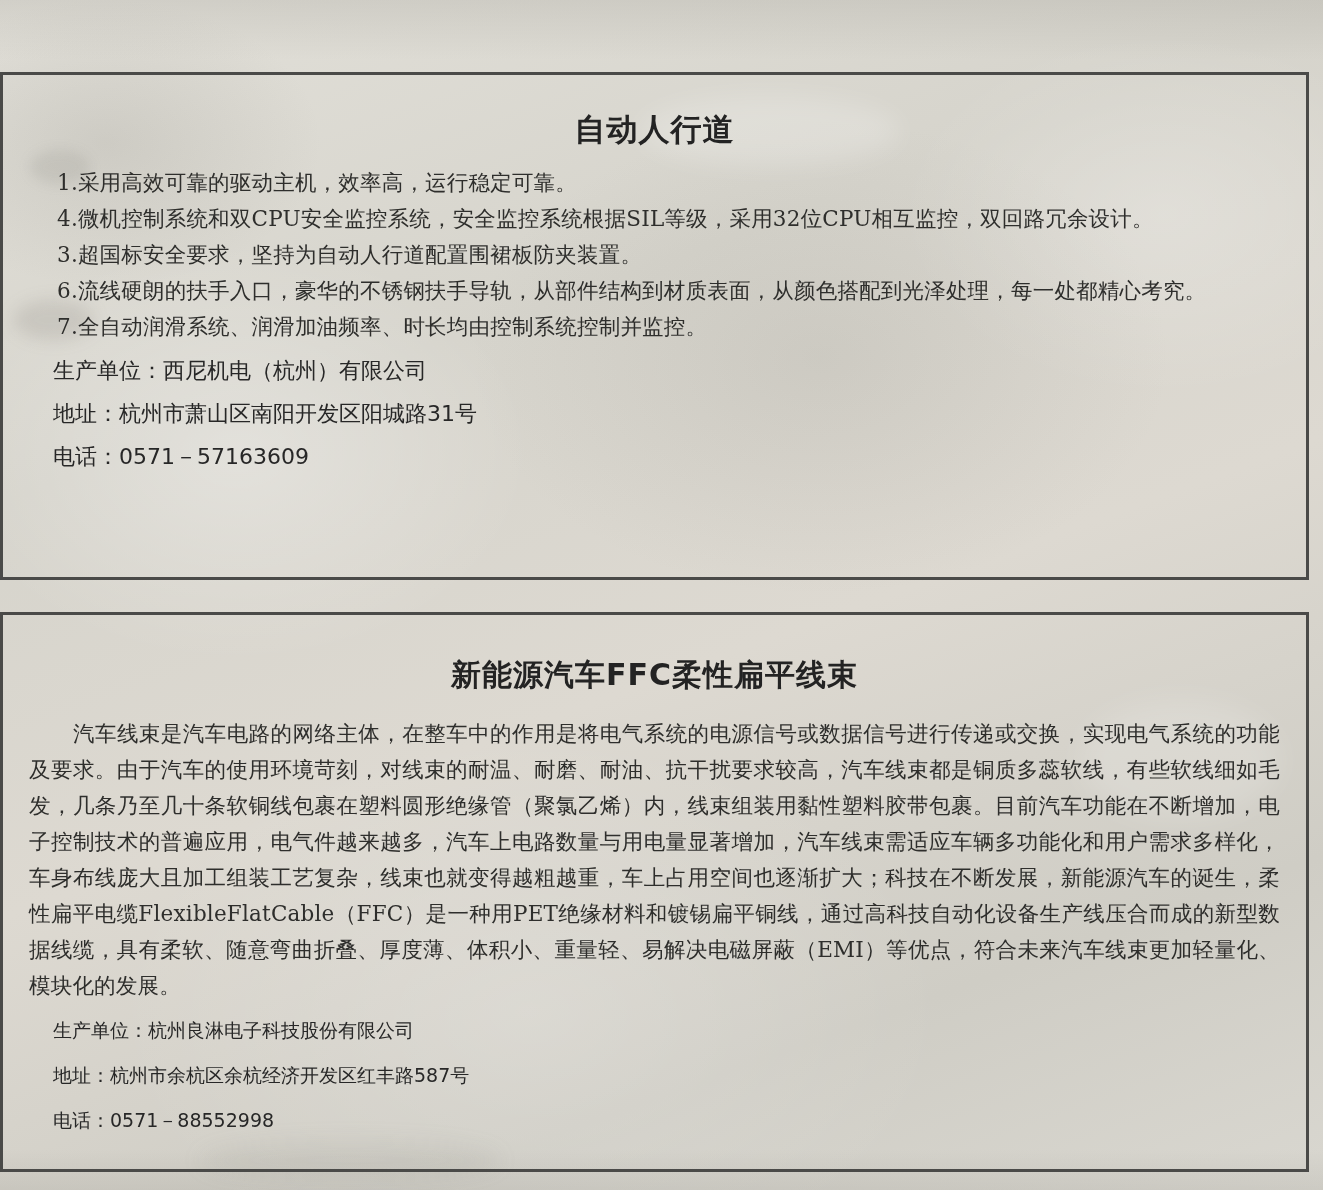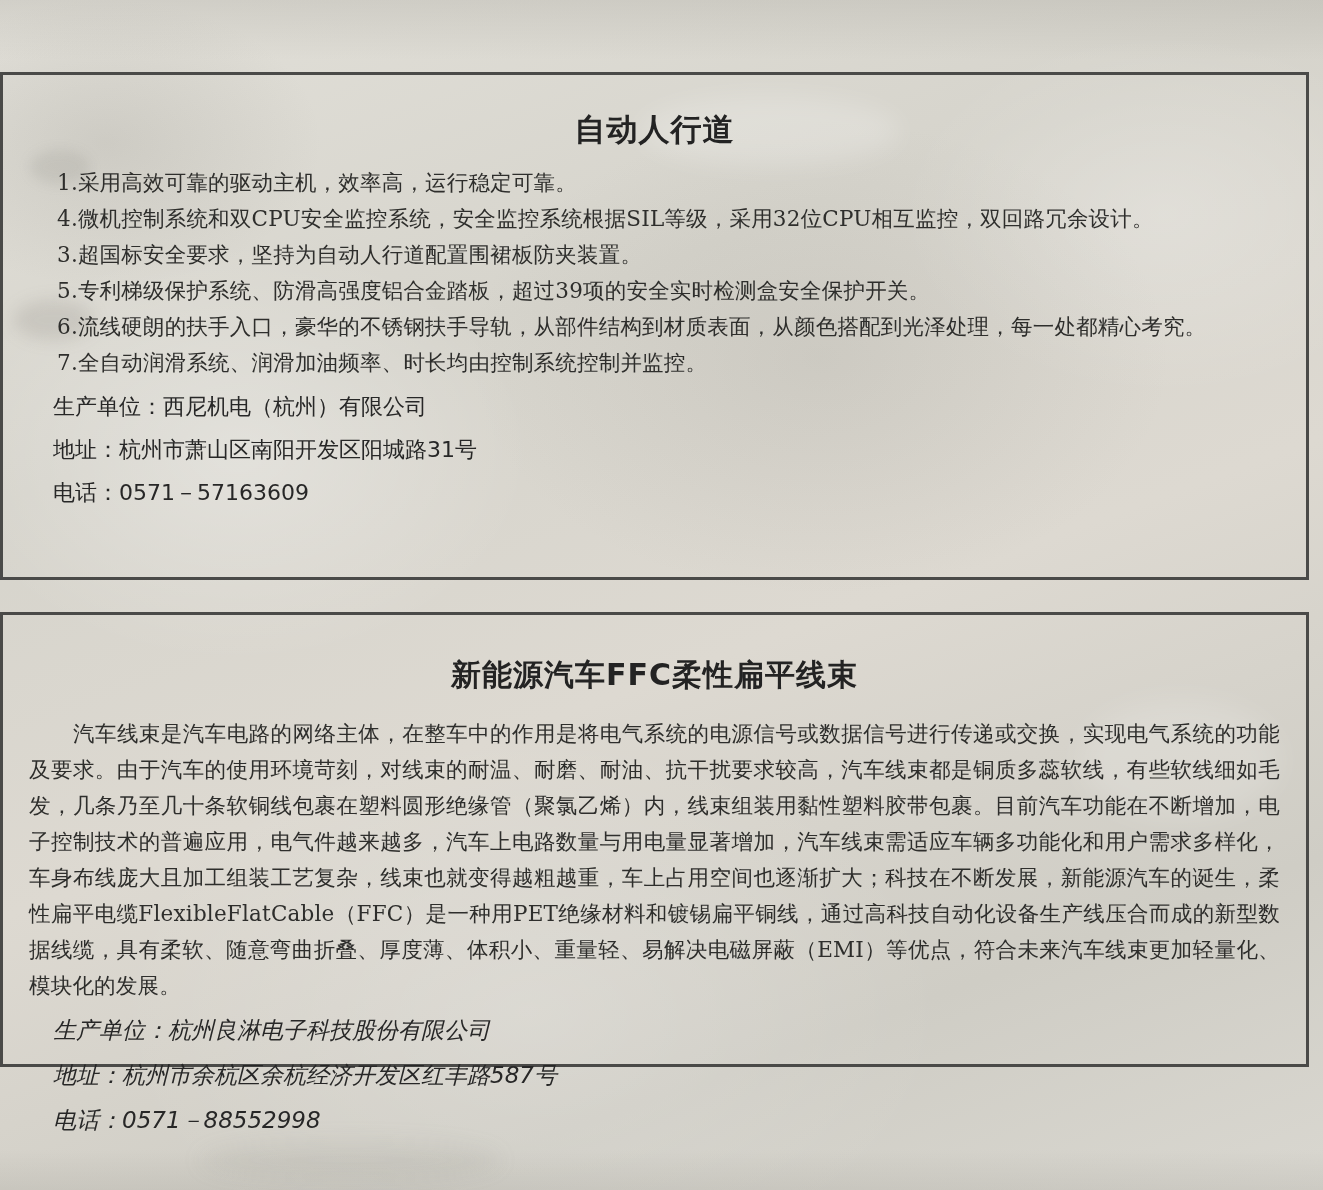--- a/index.html
+++ b/index.html
@@ -42,21 +42,21 @@
     box-sizing: border-box;
     background: transparent;
   }
   #section-escalator {
     top: 72px;
     height: 508px;
     border-width: 3px;
   }
   #section-ffc {
     top: 612px;
-    height: 455px;
+    height: 560px;
     border-width: 3px;
   }
 
   .sec-inner {
     padding: 18px 26px 10px 26px;
   }
 
   h2.title {
     text-align: center;
     font-size: 31px;
@@ -91,21 +91,21 @@
     margin-top: 6px;
   }
   .contact p {
     font-size: 22px;
     line-height: 35px;
     margin: 8px;
     padding-left: 16px;
     color: #272727;
     font-family: "DejaVu Sans", "Liberation Sans", sans-serif;
   }
-  #section-ffc .contact p { font-size: 23px; line-height: 37px; font-style: italic; }
+  #section-ffc .contact p { font-size: 19px; line-height: 37px; }
 
   
   .smudge {
     position: absolute;
     border-radius: 50%;
     pointer-events: none;
   }
   .s1 { left: 30px;  top: 150px; width: 60px; height: 34px; background: rgba(120,118,112,0.14); filter: blur(6px); }
   .s2 { left: 14px;  top: 300px; width: 80px; height: 40px; background: rgba(110,108,102,0.16); filter: blur(8px); }
   .s3 { left: 640px; top: 96px;  width: 260px; height: 70px; background: rgba(255,255,255,0.20); filter: blur(12px); }
@@ -128,21 +128,20 @@
 
 <div class="page">
 
   <div class="section" id="section-escalator">
     <div class="sec-inner">
       <h2 class="title">自动人行道</h2>
 
       <p class="para numbered">1.采用高效可靠的驱动主机，效率高，运行稳定可靠。</p>
       <p class="para numbered">4.微机控制系统和双CPU安全监控系统，安全监控系统根据SIL等级，采用32位CPU相互监控，双回路冗余设计。</p>
       <p class="para numbered">3.超国标安全要求，坚持为自动人行道配置围裙板防夹装置。</p>
-      <p class="para numbered">5.专利梯级保护系统、防滑高强度铝合金踏板，超过39项的安全实时检测盒安全保护开关。</p>
       <p class="para numbered">6.流线硬朗的扶手入口，豪华的不锈钢扶手导轨，从部件结构到材质表面，从颜色搭配到光泽处理，每一处都精心考究。</p>
       <p class="para numbered">7.全自动润滑系统、润滑加油频率、时长均由控制系统控制并监控。</p>
 
       <div class="contact">
         <p>生产单位：西尼机电（杭州）有限公司</p>
         <p>地址：杭州市萧山区南阳开发区阳城路31号</p>
         <p>电话：0571－57163609</p>
       </div>
     </div>
   </div>

